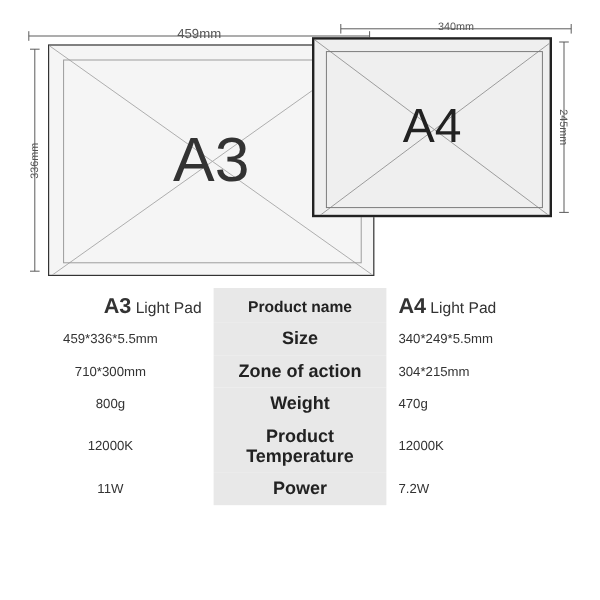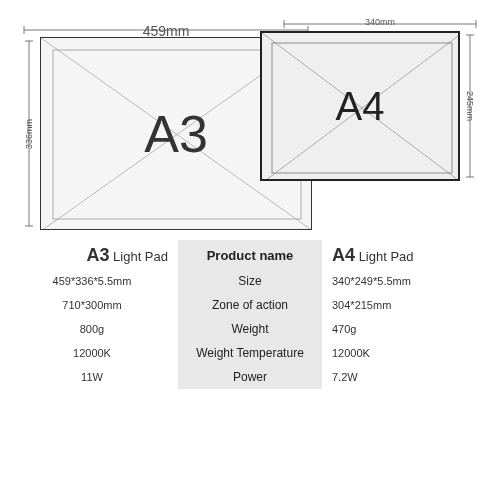--- a/index.html
+++ b/index.html
@@ -90,23 +90,23 @@
 
     .col-left {
       width: 35%;
       text-align: center;
       padding-right: 10px;
       color: #333;
     }
     .col-mid {
       width: 30%;
       background: #e8e8e8;
-      font-weight: 400;
+      font-weight: 700;
       color: #222;
-      font-size: 12px;
+      font-size: 15px;
     }
     .col-right {
       width: 35%;
       text-align: left;
       padding-left: 10px;
       color: #333;
       margin-left: 20px;
     }
 
     .header-row td {
@@ -134,21 +134,21 @@
       width: 100%; height: 100%;
       pointer-events: none;
     }
   </style>
 </head>
 <body>
 
 <div class="top-section">
   <div class="diagram-container">
 
-    <div style="position:absolute;top:8px;left:0;width:292px;text-align:center;font-size:14px;color:#555;">
+    <div style="position:absolute;top:8px;left:0;width:292px;text-align:center;font-size:11px;color:#555;">
       <span>459mm</span>
       <svg style="position:absolute;top:0;left:0;width:100%;height:14px;">
         <line x1="4" y1="7" x2="288" y2="7" stroke="#555" stroke-width="0.8"></line>
         <line x1="4" y1="3" x2="4" y2="11" stroke="#555" stroke-width="0.8"></line>
         <line x1="288" y1="3" x2="288" y2="11" stroke="#555" stroke-width="0.8"></line>
       </svg>
     </div>
 
     <div style="position:absolute;left:0;top:22px;height:193px;width:18px;">
       <svg style="position:absolute;top:0;left:0;width:18px;height:100%;">
@@ -222,21 +222,21 @@
           <td class="col-mid">Zone of action</td>
           <td class="col-right">304*215mm</td>
         </tr>
         <tr>
           <td class="col-left">800g</td>
           <td class="col-mid">Weight</td>
           <td class="col-right">470g</td>
         </tr>
         <tr>
           <td class="col-left">12000K</td>
-          <td class="col-mid">Weight Temperature</td>
+          <td class="col-mid">Product Temperature</td>
           <td class="col-right">12000K</td>
         </tr>
         <tr>
           <td class="col-left">11W</td>
           <td class="col-mid">Power</td>
           <td class="col-right">7.2W</td>
         </tr>
       </tbody>
   </table>
 </div>

